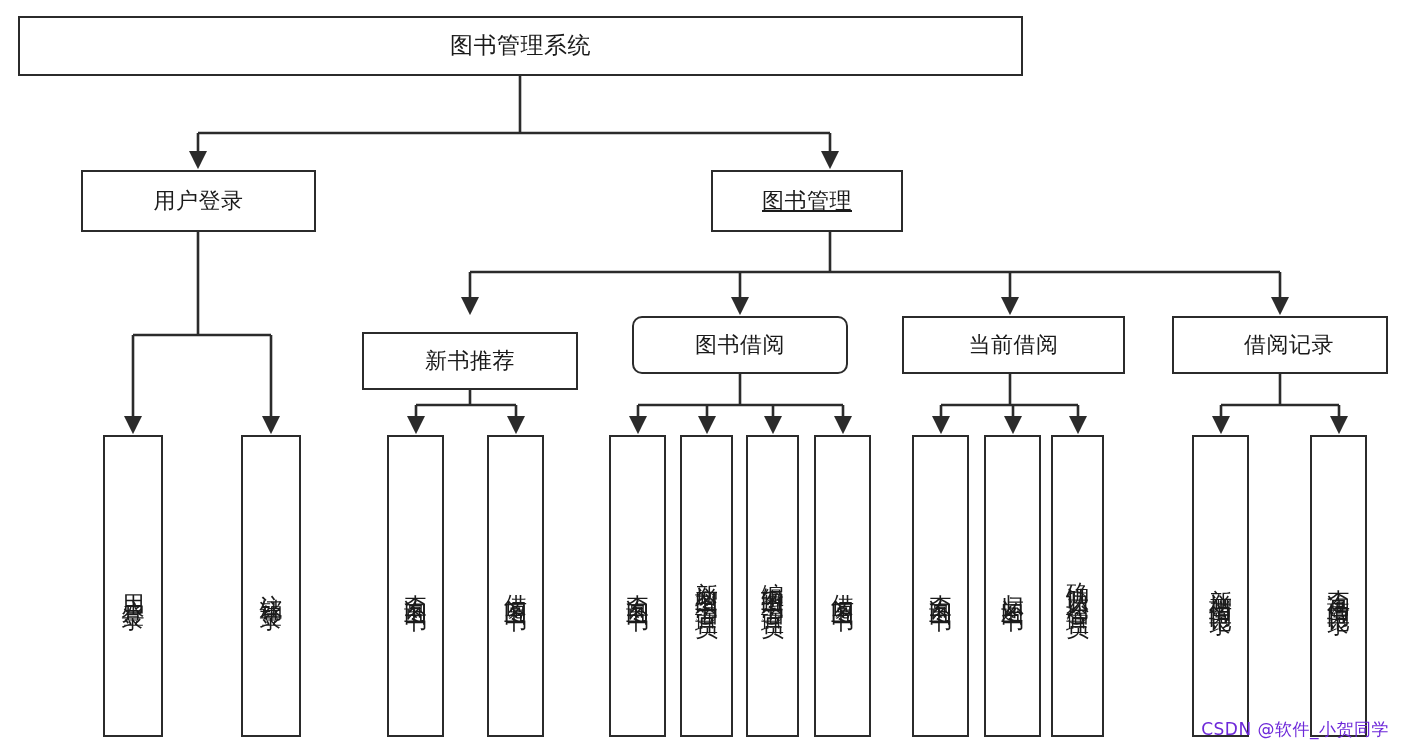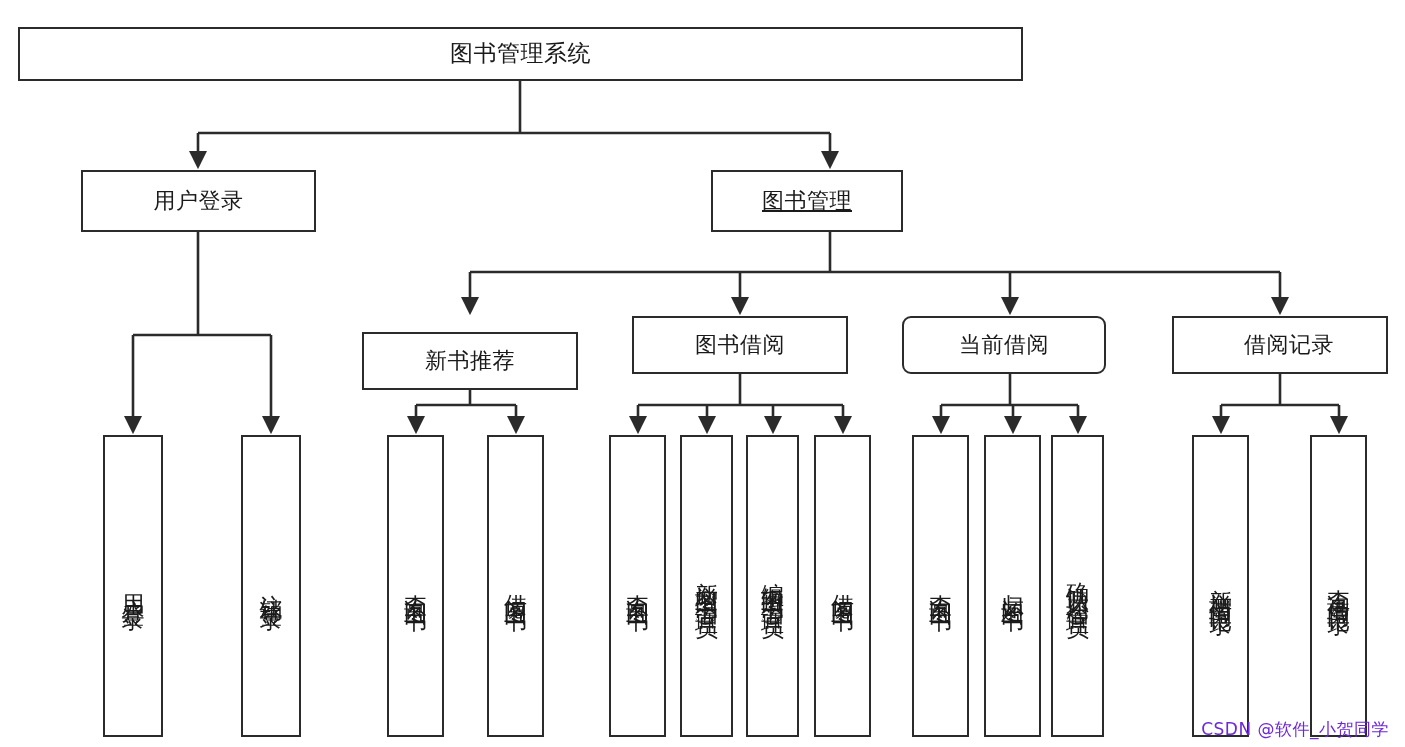--- a/index.html
+++ b/index.html
@@ -125,36 +125,36 @@
       <path d="M 1078 405 L 1078 425" marker-end="url(#arrow)"></path>
 
       <path d="M 1280 374 L 1280 405"></path>
       <path d="M 1221 405 L 1339 405"></path>
       <path d="M 1221 405 L 1221 425" marker-end="url(#arrow)"></path>
       <path d="M 1339 405 L 1339 425" marker-end="url(#arrow)"></path>
     </g>
   </svg>
 
   <div id="nodes">
-      <div class="node h root" style="left: 18px; top: 27px; width: 1005px; height: 54px;">
+      <div class="node h root" style="left: 18px; top: 16px; width: 1005px; height: 60px;">
         <span class="cap">图书管理系统</span>
       </div>
       <div class="node h" style="left: 81px; top: 170px; width: 235px; height: 62px;">
         <span class="cap">用户登录</span>
       </div>
       <div class="node h" style="left: 711px; top: 170px; width: 192px; height: 62px; text-decoration: underline;">
         <span class="cap">图书管理</span>
       </div>
       <div class="node h" style="left: 362px; top: 316px; width: 216px; height: 58px; margin-top: 16px;">
         <span class="cap">新书推荐</span>
       </div>
-      <div class="node h" style="left: 632px; top: 316px; width: 216px; height: 58px;">
+      <div class="node h" style="left: 632px; top: 316px; width: 216px; height: 58px; border-radius: 10px;">
         <span class="cap">图书借阅</span>
       </div>
-      <div class="node h" style="left: 902px; top: 316px; width: 204px; height: 58px; border-radius: 9px;">
+      <div class="node h" style="left: 902px; top: 316px; width: 223px; height: 58px;">
         <span class="cap">当前借阅</span>
       </div>
       <div class="node h" style="left: 1172px; top: 316px; width: 216px; height: 58px; padding-left: 18px;">
         <span class="cap">借阅记录</span>
       </div>
       <div class="node v" style="left: 103px; top: 435px; width: 60px; height: 302px;">
         <span class="cap">用户登录</span>
       </div>
       <div class="node v" style="left: 241px; top: 435px; width: 60px; height: 302px;">
         <span class="cap">注销登录</span>

